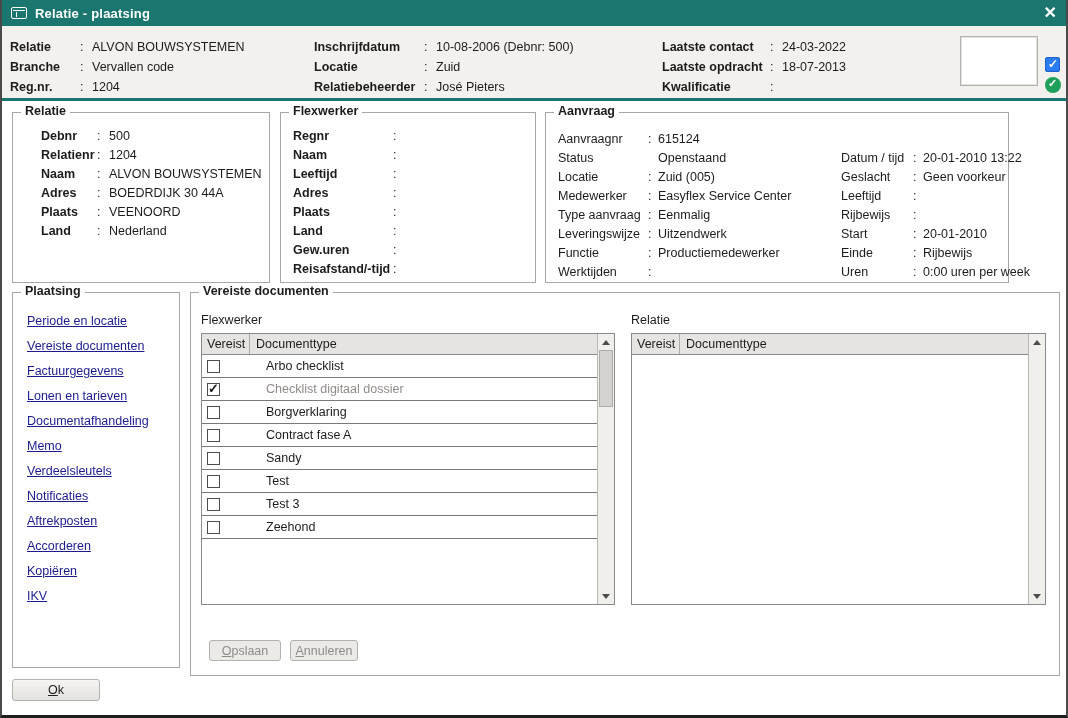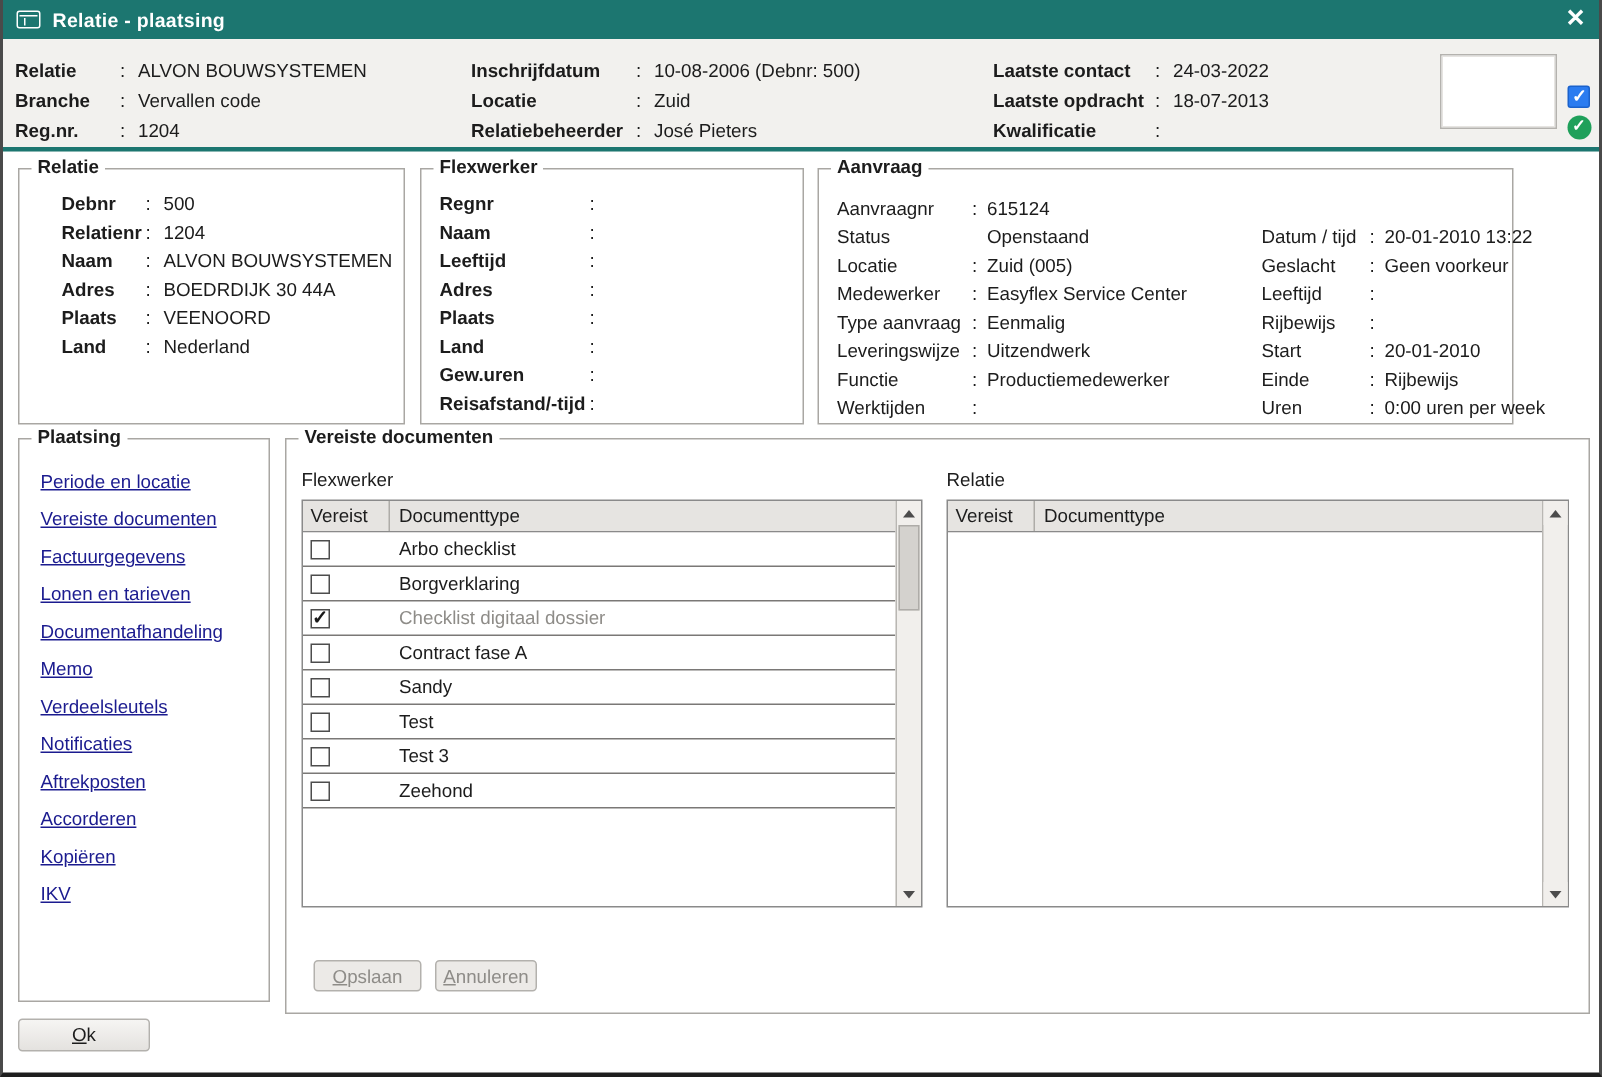--- a/index.html
+++ b/index.html
@@ -42,21 +42,21 @@
 .fs-plaatsing{left:10px;top:292px;width:168px;height:376px;padding:16px 6px 0 14px;}
 .link{display:block;line-height:25px;color:var(--link,#1b1b8f);text-decoration:underline;cursor:pointer;white-space:nowrap;}
 .fs-documents{left:188px;top:292px;width:870px;height:384px;}
 .tbl-caption{position:absolute;}
 .cap-flex{left:10px;top:20px;}
 .cap-rel{left:440px;top:20px;}
 .doc-table{position:absolute;top:40px;height:272px;border:1px solid #8a8a8a;background:#fff;}
 .tbl-flex{left:10px;width:414px;}
 .tbl-rel{left:440px;width:415px;}
 .thead{position:absolute;top:0;left:0;right:17px;height:21px;background:var(--table_header_bg,#e6e4e1);border-bottom:1px solid #8a8a8a;display:flex;}
-.th-vereist{width:58px;border-right:1px solid #aeaca8;padding:3px 0 0 5px;}
+.th-vereist{width:48px;border-right:1px solid #aeaca8;padding:3px 0 0 5px;}
 .th-doc{flex:1;padding:3px 0 0 6px;}
 .tbody{position:absolute;top:21px;left:0;right:17px;bottom:0;overflow:hidden;background:#fff;}
 .trow{height:23px;border-bottom:1px solid #7a7876;display:flex;align-items:center;cursor:default;}
 .cell-check{width:58px;flex:none;padding-left:5px;}
 .cell-doc{flex:1;padding-left:6px;white-space:nowrap;}
 .muted{color:var(--muted_text,#8e8c88);}
 .cb{display:block;width:13px;height:13px;border:1px solid #4d4d4d;background:#fff;position:relative;cursor:pointer;}
 .cb.checked::after{content:"✓";position:absolute;left:0;top:-3px;font-size:13px;font-weight:bold;color:#1a1a1a;}
 .vscroll{position:absolute;top:0;right:0;bottom:0;width:17px;background:#f1efec;border-left:1px solid #b9b7b3;}
 .sb-btn{position:absolute;left:0;right:0;height:16px;display:flex;align-items:center;justify-content:center;background:#f1efec;cursor:pointer;}
@@ -330,29 +330,29 @@
       </div>
       <div class="tbody">
         <div class="trow">
             <span class="cell-check">
               <span class="cb"></span>
             </span>
             <span class="cell-doc">Arbo checklist</span>
           </div>
         <div class="trow">
             <span class="cell-check">
+              <span class="cb checked"></span>
+            </span>
+            <span class="cell-doc muted">Checklist digitaal dossier</span>
+          </div>
+        <div class="trow">
+            <span class="cell-check">
               <span class="cb"></span>
             </span>
             <span class="cell-doc">Borgverklaring</span>
-          </div>
-        <div class="trow">
-            <span class="cell-check">
-              <span class="cb checked"></span>
-            </span>
-            <span class="cell-doc muted">Checklist digitaal dossier</span>
           </div>
         <div class="trow">
             <span class="cell-check">
               <span class="cb"></span>
             </span>
             <span class="cell-doc">Contract fase A</span>
           </div>
         <div class="trow">
             <span class="cell-check">
               <span class="cb"></span>

